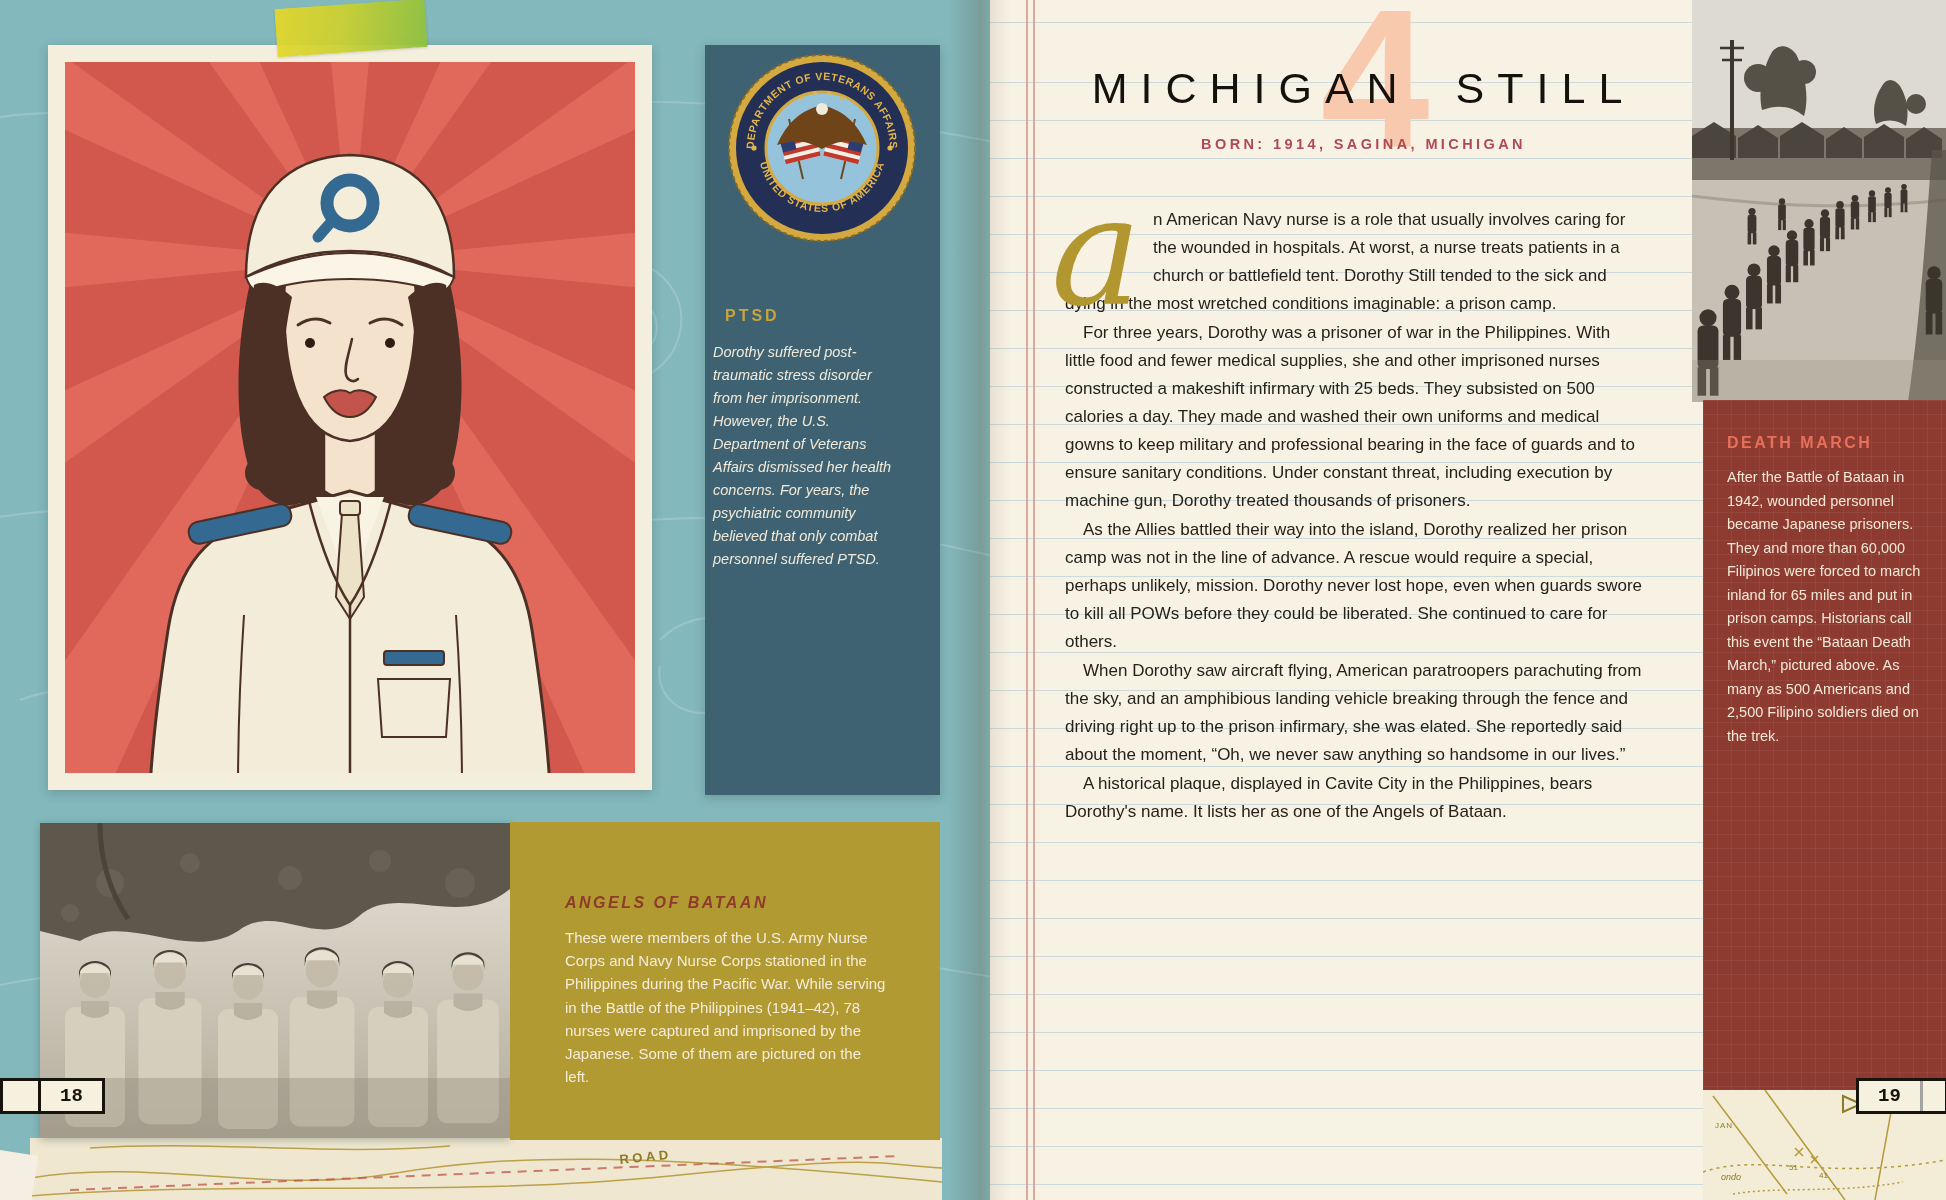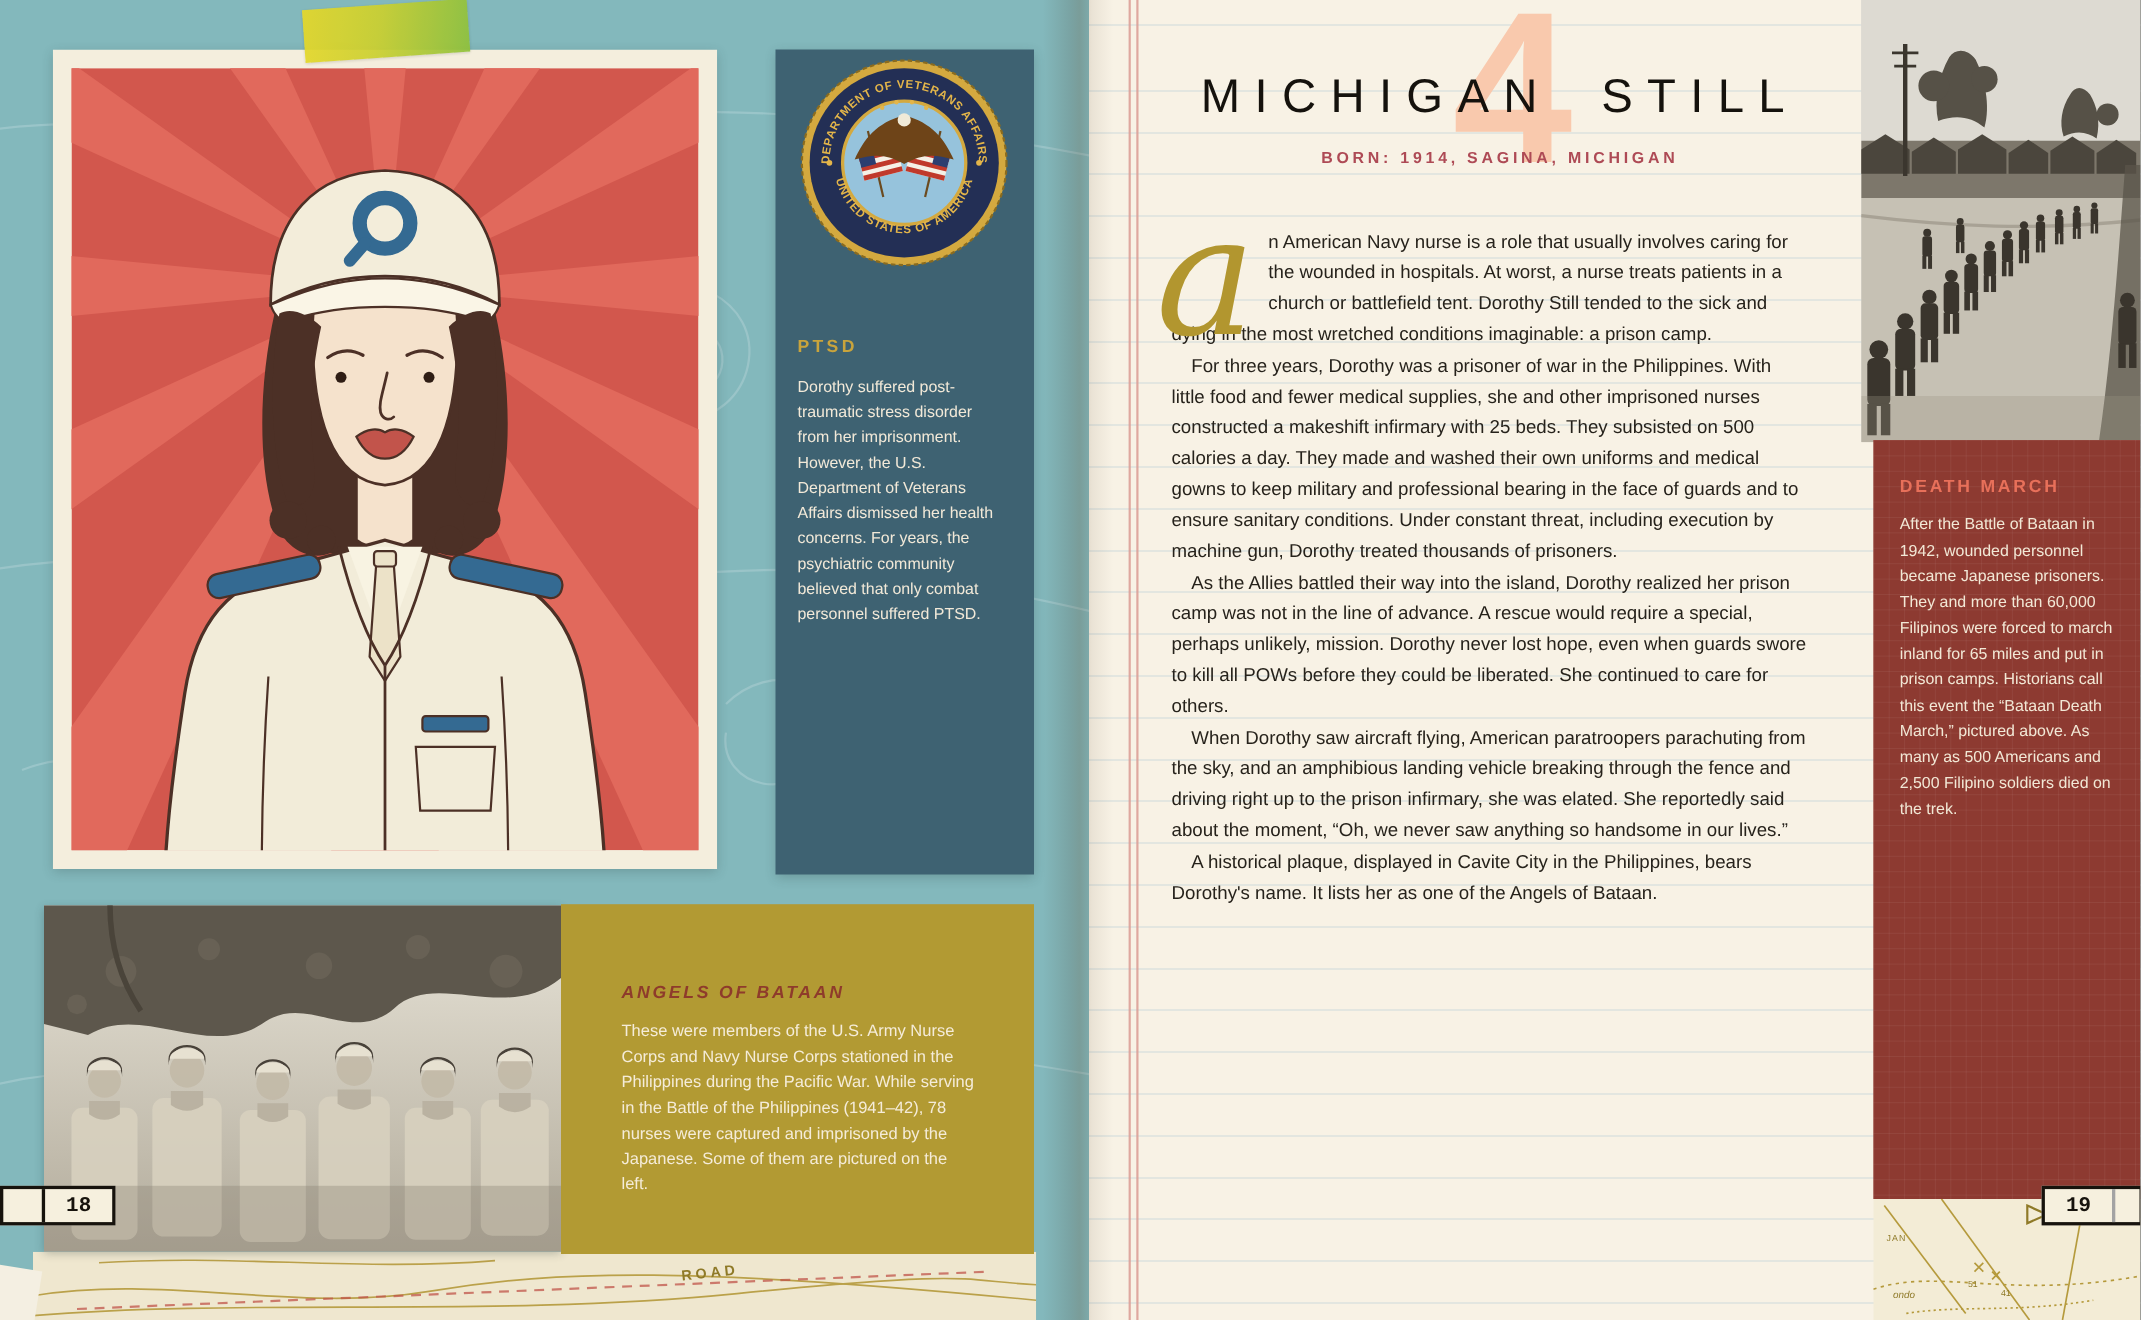--- a/index.html
+++ b/index.html
@@ -13,21 +13,21 @@
   .portrait{position:absolute;left:48px;top:45px;width:604px;height:745px;
             box-shadow:0 3px 10px rgba(40,60,60,.25);}
   .tape{position:absolute;left:276px;top:4px;width:150px;height:48px;
         background:linear-gradient(100deg,#e5d829 0%,#ccd030 45%,#8fc13c 100%);
         transform:rotate(-4deg);opacity:.93;box-shadow:0 1px 3px rgba(0,0,0,.15);}
 
   .ptsd-panel{position:absolute;left:705px;top:45px;width:235px;height:750px;background:#3e6272;
               box-shadow:0 3px 10px rgba(40,60,60,.25);}
   .seal{position:absolute;left:22px;top:8px;width:190px;height:190px;}
   .ptsd-head{position:absolute;left:20px;top:262px;color:#c9a43c;font-size:16px;font-weight:bold;letter-spacing:3px;}
-  .ptsd-body{position:absolute;left:20px;top:296px;width:186px;color:#f2e9d8;font-size:14.5px;line-height:23px;}
+  .ptsd-body{position:absolute;left:8px;top:296px;width:186px;color:#f2e9d8;font-size:14.5px;line-height:23px;font-style:italic;}
 
   .nurses-photo{position:absolute;left:40px;top:823px;width:470px;height:315px;box-shadow:0 2px 8px rgba(40,60,60,.3);}
   .olive-panel{position:absolute;left:510px;top:822px;width:430px;height:318px;background:#b29a33;}
   .angels-head{position:absolute;left:55px;top:72px;color:#8e3b2b;font-size:16px;font-weight:bold;letter-spacing:2.5px;font-style:italic;}
   .angels-body{position:absolute;left:55px;top:104px;width:322px;color:#f5ecd9;font-size:15px;line-height:23.2px;}
 
   .map-left{position:absolute;left:30px;top:1138px;width:912px;height:62px;}
   .torn-corner{position:absolute;left:-12px;top:1152px;width:46px;height:60px;background:#f4efe2;transform:rotate(9deg);}
 
   .page-tab{position:absolute;top:1078px;display:flex;background:#f6f0de;border:3px solid #17130d;height:36px;

